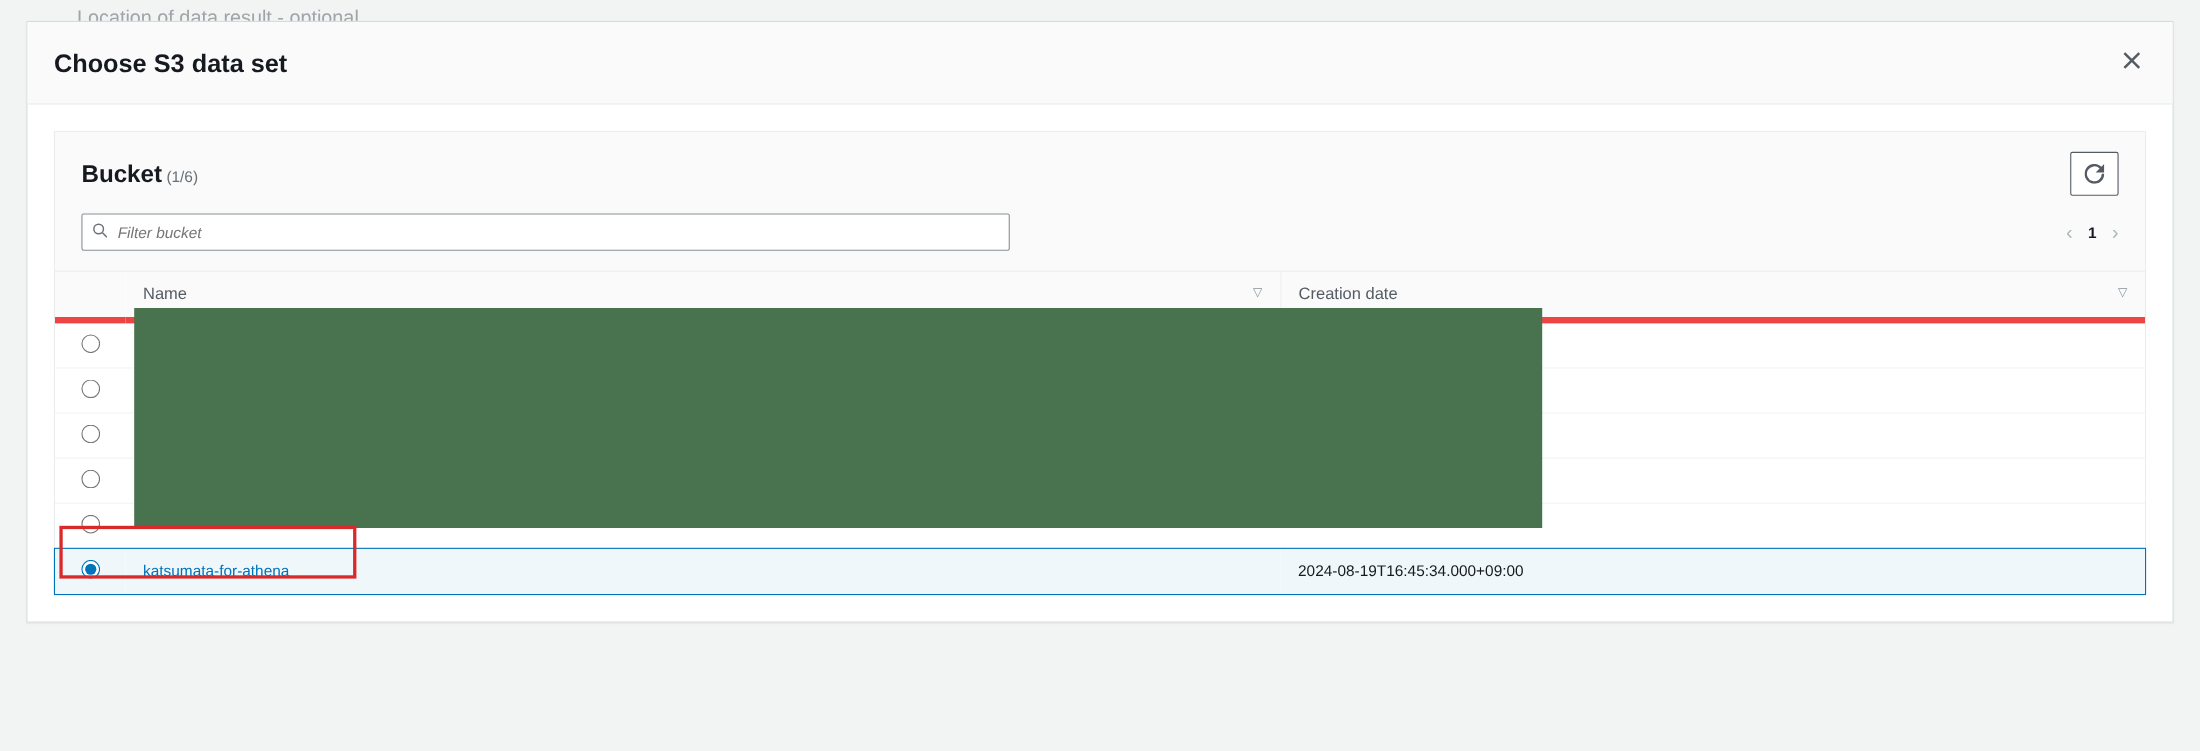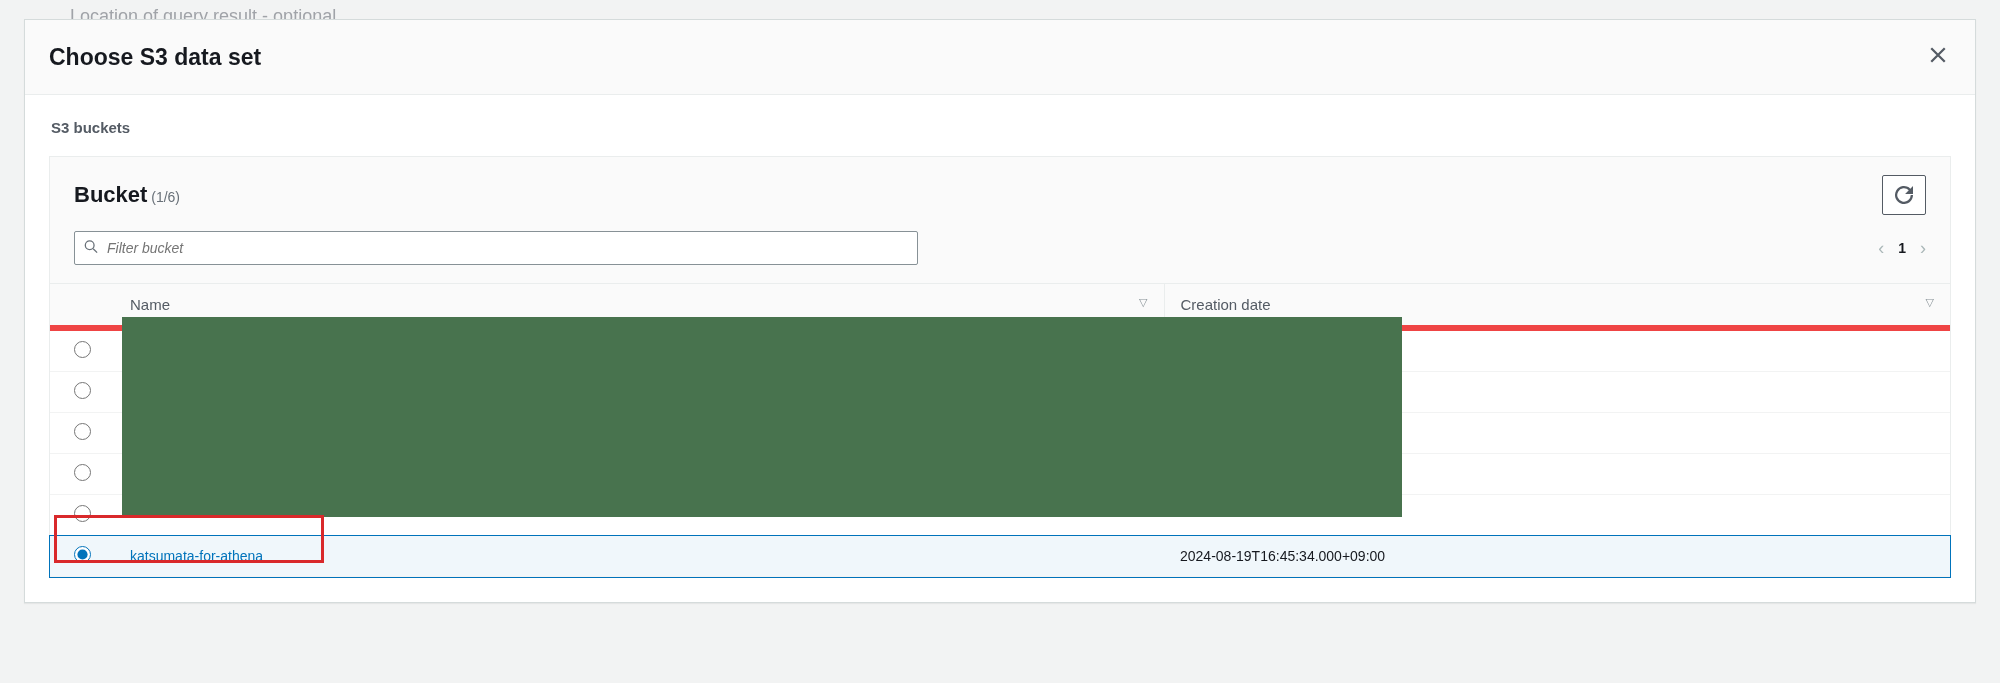--- a/index.html
+++ b/index.html
@@ -207,35 +207,34 @@
   }
   .btn-choose {
     background: #ff9900;
     border: 1px solid #ff9900;
     color: #16191f;
   }
 </style>
 </head>
 <body>
 
-<div class="ghost-label">Location of query result - optional</div>
+<div class="ghost-label">Location of data result - optional</div>
 
 <div class="modal">
 
   <div class="modal-header">
     <div class="modal-title">Choose S3 data set</div>
     <button class="close-x">
       <svg width="18" height="18" viewBox="0 0 16 16">
           <path d="M2 2 L14 14 M14 2 L2 14" stroke="#545b64" stroke-width="2" fill="none"></path>
         </svg>
     </button>
   </div>
 
   <div class="modal-body">
-    <div class="breadcrumb">S3 buckets</div>
 
     <div class="panel" style="position:relative;">
 
       <div class="panel-head">
         <div>
           <span class="panel-title">Bucket</span>
           <span class="panel-count">(1/6)</span>
         </div>
         <button class="refresh-btn">
           <svg viewBox="0 0 16 16">

